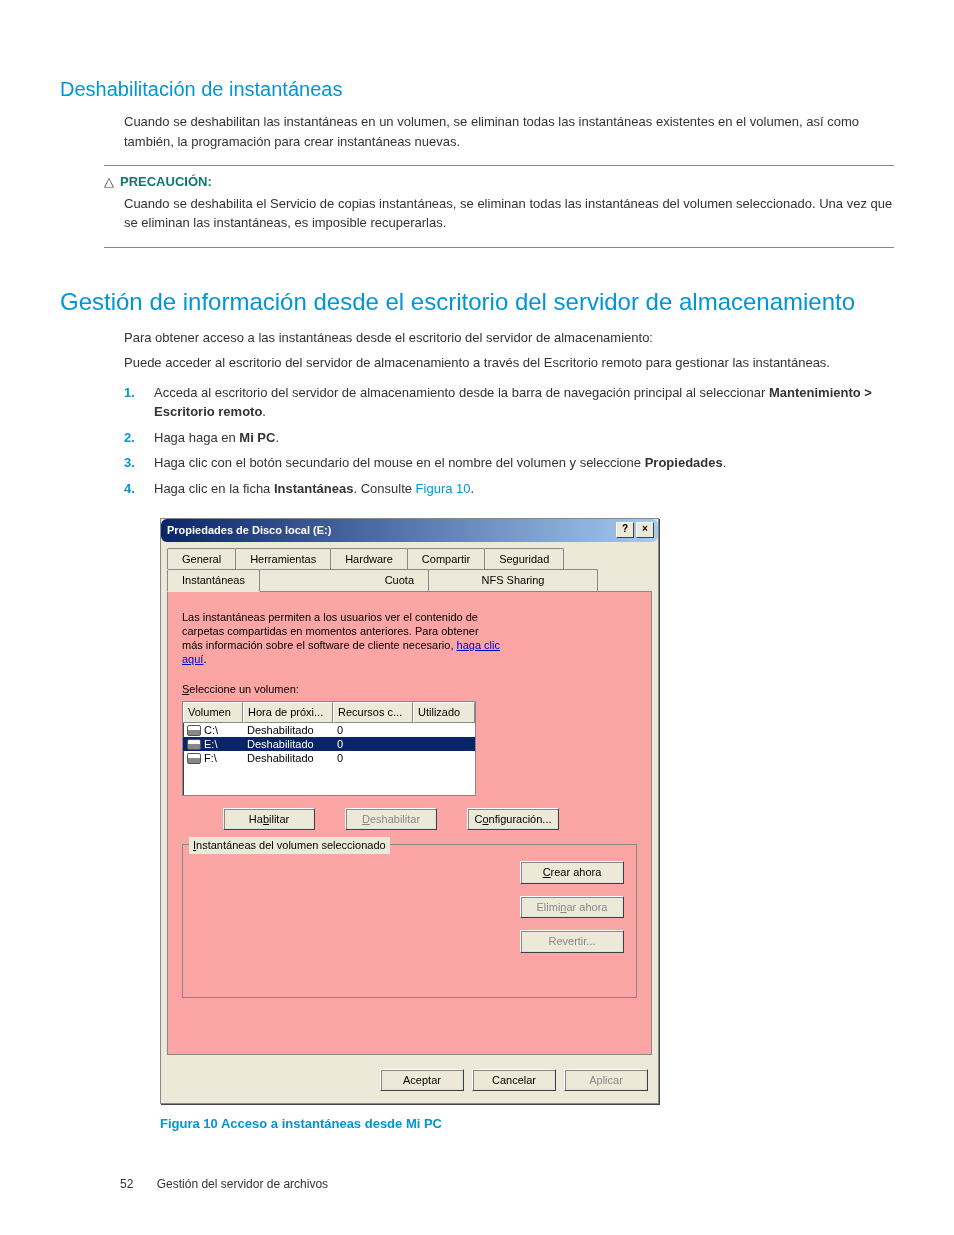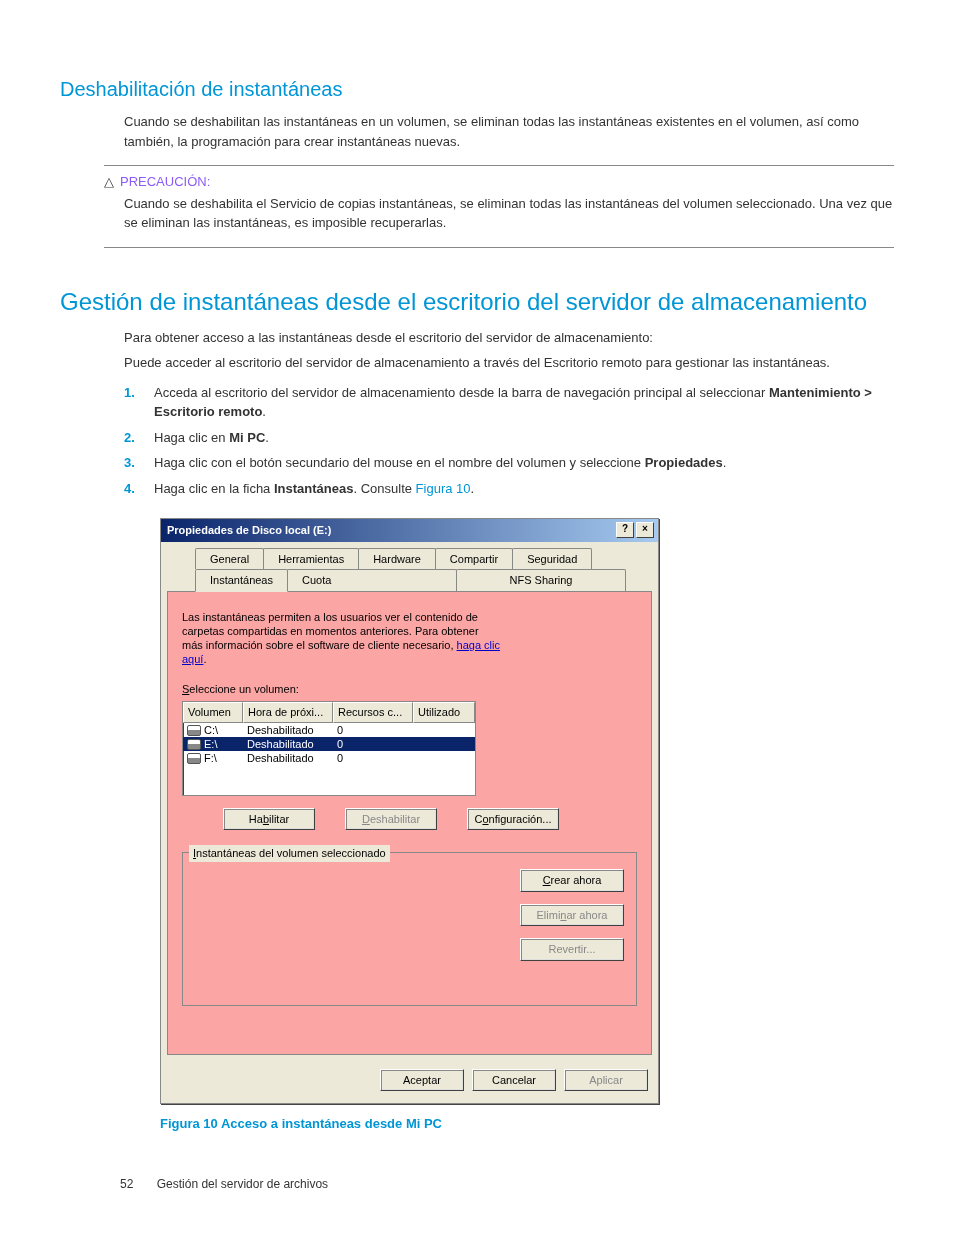--- a/index.html
+++ b/index.html
@@ -43,22 +43,22 @@
     display: flex;
     align-items: baseline;
     gap: 6px;
     margin: 4px 0 2px 0;
   }
   .warn-triangle {
     color: #333;
     font-size: 13px;
   }
   .precaucion-label {
-    color: #8b5cf6;
-    font-weight: normal;
+    color: #0f766e;
+    font-weight: bold;
   }
   .ol {
     list-style: none;
     padding: 0;
     margin: 10px 0 0 64px;
   }
   .ol li {
     display: flex;
     gap: 10px;
     margin: 6px 0;
@@ -100,20 +100,21 @@
     color: #000;
   }
   .titlebar {
     background: linear-gradient(to right, #0a246a, #a6caf0);
     color: #fff;
     display: flex;
     align-items: center;
     justify-content: space-between;
     padding: 3px 4px;
     font-weight: bold;
+    border-radius: 6px;
   }
   .titlebar .title {
     padding-left: 2px;
   }
   .titlebar .ctrls {
     display: flex;
     gap: 2px;
   }
   .titlebar .ctrls .btn-sq {
     width: 16px;
@@ -127,21 +128,20 @@
     text-align: center;
     line-height: 12px;
     font-size: 10px;
     cursor: default;
   }
   .tabs-area {
     padding: 6px 6px 4px 6px;
   }
   .tabrow {
     display: flex;
-    margin-left: 28px;
   }
   .tab {
     border: 1px solid #888;
     border-bottom: none;
     padding: 2px 14px;
     background: #ece9d8;
     margin-right: -1px;
     border-top-left-radius: 2px;
     border-top-right-radius: 2px;
     cursor: default;
@@ -234,21 +234,21 @@
     color: #888;
   }
   .btn-row {
     display: flex;
     gap: 30px;
     margin-top: 12px;
     padding-left: 41px;
   }
   .groupbox {
     border: 1px solid #888;
-    margin-top: 22px;
+    margin-top: 14px;
     padding: 6px;
     position: relative;
     height: 140px;
   }
   .groupbox-title {
     position: absolute;
     top: -8px;
     left: 6px;
     background: #ece9d8;
     padding: 0 4px;
@@ -289,34 +289,34 @@
   <div class="precaucion-row">
     <span class="warn-triangle">△</span>
     <span class="precaucion-label">PRECAUCIÓN:</span>
   </div>
   <div style="margin-left:20px;">
     <span>Cuando se deshabilita el Servicio de copias instantáneas, se eliminan todas las instantáneas del volumen seleccionado. Una vez que se eliminan las instantáneas, es imposible recuperarlas.</span>
   </div>
   <div class="rule"></div>
 </div>
 
-<div class="h1">Gestión de instantáneas desde el escritorio del servidor de almacenamiento</div>
+<div class="h1">Gestión de información desde el escritorio del servidor de almacenamiento</div>
 <div class="body-text">
   <p>Para obtener acceso a las instantáneas desde el escritorio del servidor de almacenamiento:</p>
   <p>Puede acceder al escritorio del servidor de almacenamiento a través del Escritorio remoto para gestionar las instantáneas.</p>
 </div>
 
 <ol class="ol">
   <li>
     <span class="num">1.</span>
     <span><span>Acceda al escritorio del servidor de almacenamiento desde la barra de navegación principal al seleccionar </span><b>Mantenimiento &gt; Escritorio remoto</b><span>.</span></span>
   </li>
   <li>
     <span class="num">2.</span>
-    <span><span>Haga clic en </span><b>Mi PC</b><span>.</span></span>
+    <span><span>Haga haga en </span><b>Mi PC</b><span>.</span></span>
   </li>
   <li>
     <span class="num">3.</span>
     <span><span>Haga clic con el botón secundario del mouse en el nombre del volumen y seleccione </span><b>Propiedades</b><span>.</span></span>
   </li>
   <li>
     <span class="num">4.</span>
     <span><span>Haga clic en la ficha </span><b>Instantáneas</b><span>. Consulte </span><span class="link">Figura 10</span><span>.</span></span>
   </li>
 </ol>
@@ -332,21 +332,21 @@
   <div class="tabs-area">
     <div class="tabrow">
       <div class="tab">General</div>
       <div class="tab">Herramientas</div>
       <div class="tab">Hardware</div>
       <div class="tab">Compartir</div>
       <div class="tab">Seguridad</div>
     </div>
     <div class="tabrow">
       <div class="tab active">Instantáneas</div>
-      <div class="tab" style="flex:0 0 140px;text-align:left">Cuota</div>
+      <div class="tab" style="flex:0 0 140px;text-align:right">Cuota</div>
       <div class="tab" style="flex:0 0 140px;text-align:center">NFS Sharing</div>
     </div>
     <div class="tab-content">
       <div class="desc">
         <span>Las instantáneas permiten a los usuarios ver el contenido de carpetas compartidas en momentos anteriores. Para obtener más información sobre el software de cliente necesario, </span><a>haga clic aquí</a><span>.</span>
       </div>
       <div class="sel-label"><span class="underline-letter">S</span><span>eleccione un volumen:</span></div>
 
       <div class="list-table">
         <div class="list-head">

